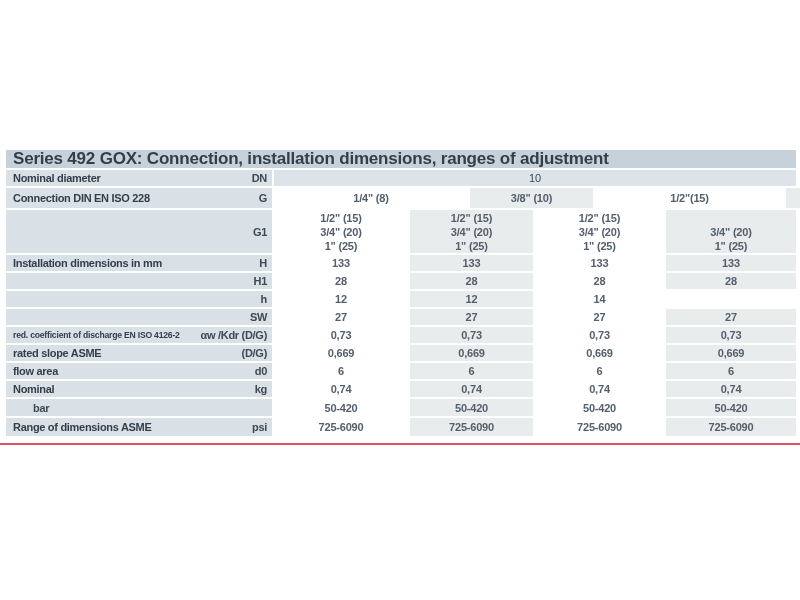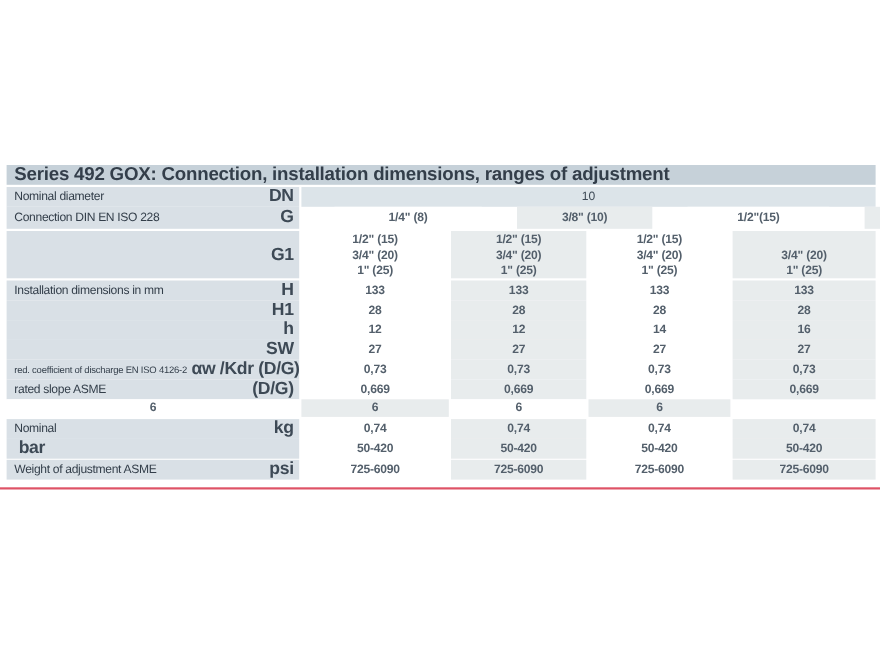--- a/index.html
+++ b/index.html
@@ -40,33 +40,33 @@
 
   .cell { display: flex; align-items: center; }
 
   .lab {
     background: #d9e0e6;
     justify-content: space-between;
     padding: 0 5px 0 7px;
   }
   .lbl {
     font-size: 11px;
-    font-weight: normal;
+    font-weight: bold;
     letter-spacing: -0.3px;
     color: #333e4a;
     white-space: nowrap;
   }
   .lbl.small { font-size: 8.6px; letter-spacing: -0.2px; }
   .unit {
-    font-size: 16px;
+    font-size: 11px;
     font-weight: bold;
     letter-spacing: -0.3px;
     color: #3d4955;
     white-space: nowrap;
-    margin-left: 4px;
+    margin-left: 20px;
   }
 
   .v {
     justify-content: center;
     text-align: center;
     font-size: 11px;
     line-height: 14px;
     font-weight: bold;
     letter-spacing: -0.2px;
     color: #535f6b;
@@ -161,21 +161,20 @@
   </div>
 
   <div class="row">
     <div class="cell lab">
       <span class="lbl"></span>
       <span class="unit">h</span>
     </div>
     <div class="cell v w">12</div>
     <div class="cell v g">12</div>
     <div class="cell v w">14</div>
-    <div class="cell v g">16</div>
   </div>
 
   <div class="row">
     <div class="cell lab">
       <span class="lbl"></span>
       <span class="unit">SW</span>
     </div>
     <div class="cell v w">27</div>
     <div class="cell v g">27</div>
     <div class="cell v w">27</div>
@@ -198,20 +197,24 @@
       <span class="lbl">rated slope ASME</span>
       <span class="unit">(D/G)</span>
     </div>
     <div class="cell v w">0,669</div>
     <div class="cell v g">0,669</div>
     <div class="cell v w">0,669</div>
     <div class="cell v g">0,669</div>
   </div>
 
   <div class="row">
+    <div class="cell lab">
+      <span class="lbl">flow area</span>
+      <span class="unit">d0</span>
+    </div>
     <div class="cell v w">6</div>
     <div class="cell v g">6</div>
     <div class="cell v w">6</div>
     <div class="cell v g">6</div>
   </div>
 
   <div class="row">
     <div class="cell lab">
       <span class="lbl">Nominal</span>
       <span class="unit">kg</span>
@@ -227,21 +230,21 @@
       <span class="unit">bar</span>
     </div>
     <div class="cell v w">50-420</div>
     <div class="cell v g">50-420</div>
     <div class="cell v w">50-420</div>
     <div class="cell v g">50-420</div>
   </div>
 
   <div class="row r-psi">
     <div class="cell lab">
-      <span class="lbl">Weight of adjustment ASME</span>
+      <span class="lbl">Range of dimensions ASME</span>
       <span class="unit">psi</span>
     </div>
     <div class="cell v w">725-6090</div>
     <div class="cell v g">725-6090</div>
     <div class="cell v w">725-6090</div>
     <div class="cell v g">725-6090</div>
   </div>
 
   <div class="accent-line"></div>
 

